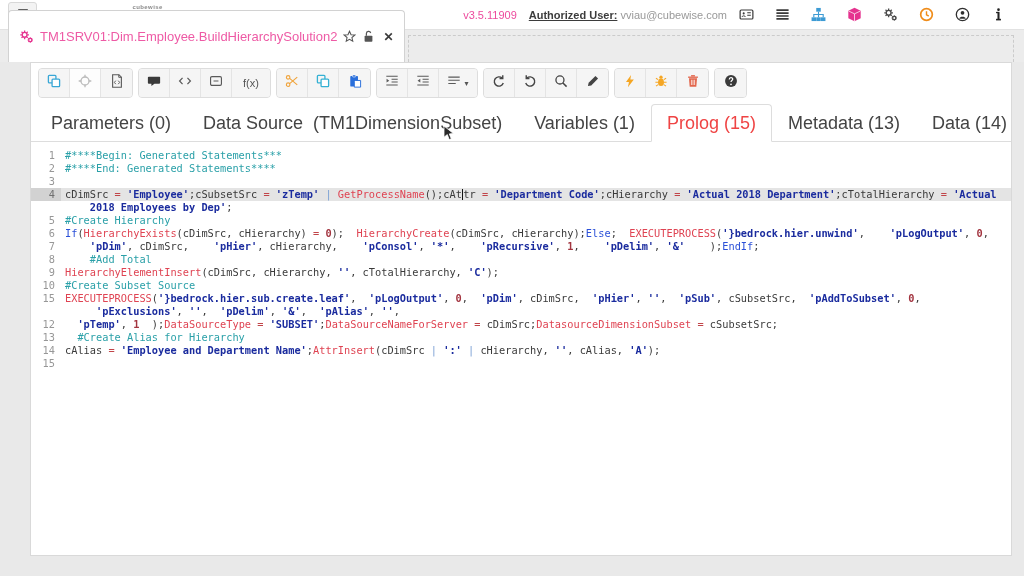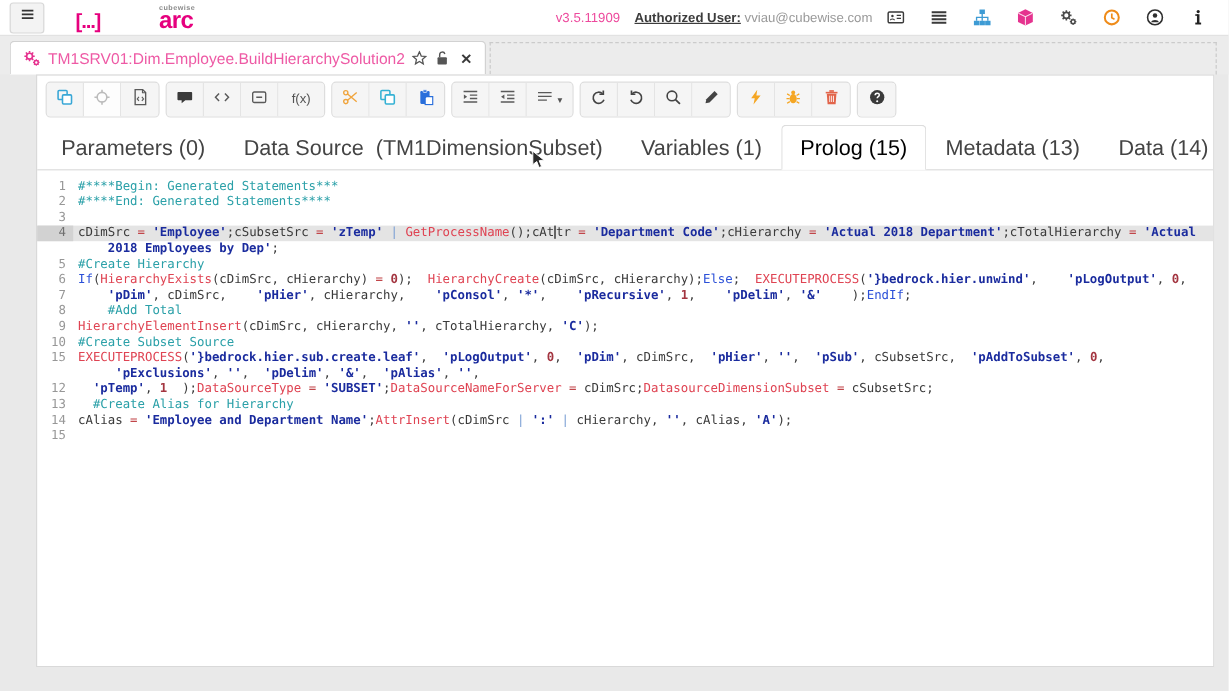--- a/index.html
+++ b/index.html
@@ -16,42 +16,42 @@
   .logo .arc{font-size:20px;line-height:15px;letter-spacing:-.5px;}
   .hdr-right{margin-left:auto;display:flex;align-items:center;gap:12px;}
   .ver{color:#ed4a9d;font-size:11px;}
   .auth{font-size:11px;color:#999;}
   .auth b{color:#3c3c3c;text-decoration:underline;}
   .hicons{display:flex;align-items:center;gap:21px;}
   .hicon{display:flex;align-items:center;justify-content:center;cursor:pointer;}
 
   
   .doc-row{height:32px;background:#ececec;display:flex;align-items:flex-end;padding:0 10px 0 8px;box-sizing:border-box;}
-  .doc-tab{height:27px;background:#fff;border:1px solid #d2d2d2;border-bottom:none;border-radius:4px 4px 0 0;display:flex;align-items:center;gap:6px;padding:0 10px;font-size:13px;color:var(--doc-tab);cursor:pointer;}
+  .doc-tab{height:27px;background:#fff;border:1px solid #d2d2d2;border-bottom:none;border-radius:4px 4px 0 0;display:flex;align-items:center;gap:6px;padding:12px 10px;font-size:13px;color:var(--doc-tab);cursor:pointer;}
   .doc-tab .ticon{display:flex;align-items:center;}
   .doc-x{color:#3a3a3a;font-size:12px;font-weight:bold;margin-left:2px;cursor:pointer;}
   .doc-rest{flex:1;height:26px;border:1px dashed #cbcbcb;border-bottom:none;margin-left:3px;}
 
   
   .card{position:relative;margin:0 12px 0 30px;height:494px;background:#fff;border:1px solid #d9d9d9;box-sizing:border-box;}
 
   
   .tbar{display:flex;align-items:flex-start;gap:5px;padding:5px 7px;}
   .grp{display:flex;border:1px solid #ddd;border-radius:4px;overflow:hidden;background:#f5f5f5;}
   .tbtn{width:31px;height:28px;display:flex;align-items:center;justify-content:center;border-right:1px solid #e4e4e4;background:#f5f5f5;cursor:pointer;box-sizing:border-box;}
   .tbtn:last-child{border-right:none;}
   .tbtn.active{background:#fdfdfd;}
   .tbtn .fx{font-size:11px;color:#555;}
   .tbtn.wide{width:38px;}
   .caret{font-size:8px;color:#555;margin-left:3px;}
 
   
   .ntabs{display:flex;border-bottom:1px solid #ddd;padding:0 4px;margin-top:1px;}
   .ntab{padding:8px 15px 7px 15px;font-size:18px;color:#444;margin-bottom:-1px;border:1px solid transparent;white-space:pre;cursor:pointer;}
-  .ntab.active{background:#fff;border-color:#ddd #ddd #fff #ddd;border-radius:4px 4px 0 0;color:#000000;}
+  .ntab.active{background:#fff;border-color:#ddd #ddd #fff #ddd;border-radius:4px 4px 0 0;color:#ef4444;}
 
   
   .editor{padding-top:7px;font-family:"DejaVu Sans Mono","Liberation Mono",monospace;font-size:10.3px;line-height:13px;cursor:text;}
   .row{display:flex;height:13px;}
   .row.activeln{background:var(--active-line-bg);}
   .lnum{flex:none;width:24px;text-align:right;padding-right:6px;color:#979797;user-select:none;}
   .row.activeln .lnum{background:#d2d2d2;color:#6f6f6f;}
   .codetxt{white-space:pre;padding-left:4px;}
   .p{color:var(--plain);}
   .c{color:var(--comment);}

